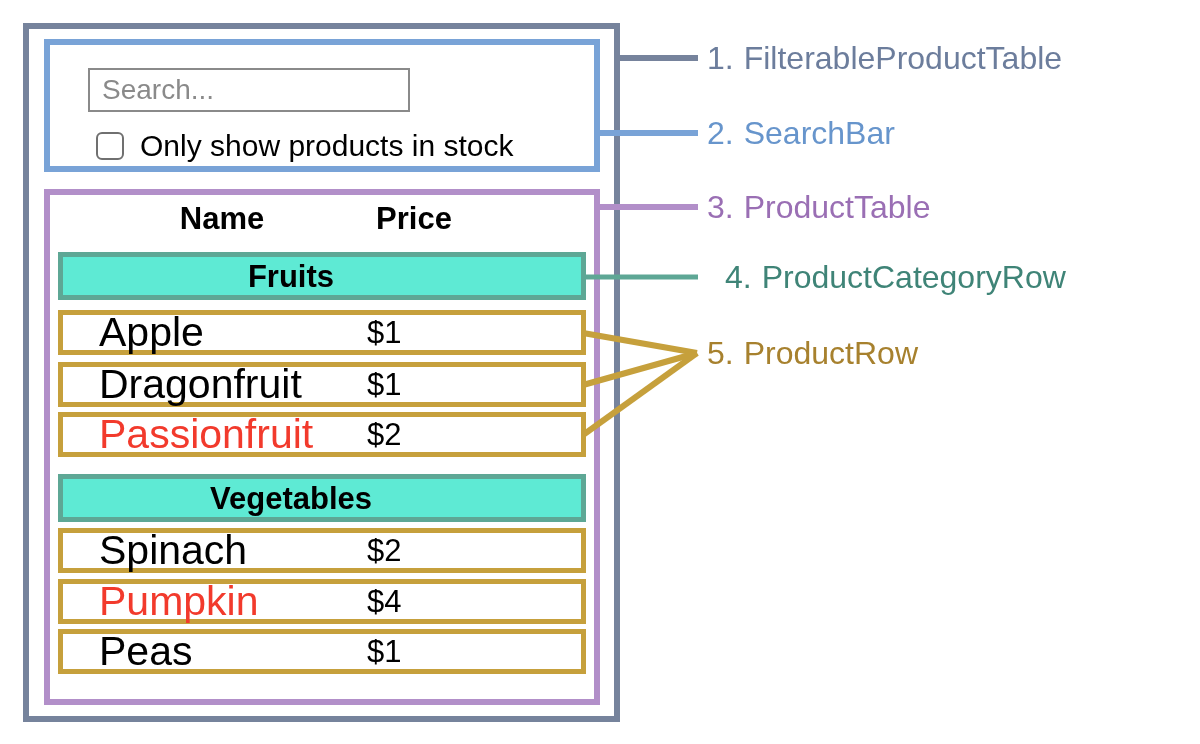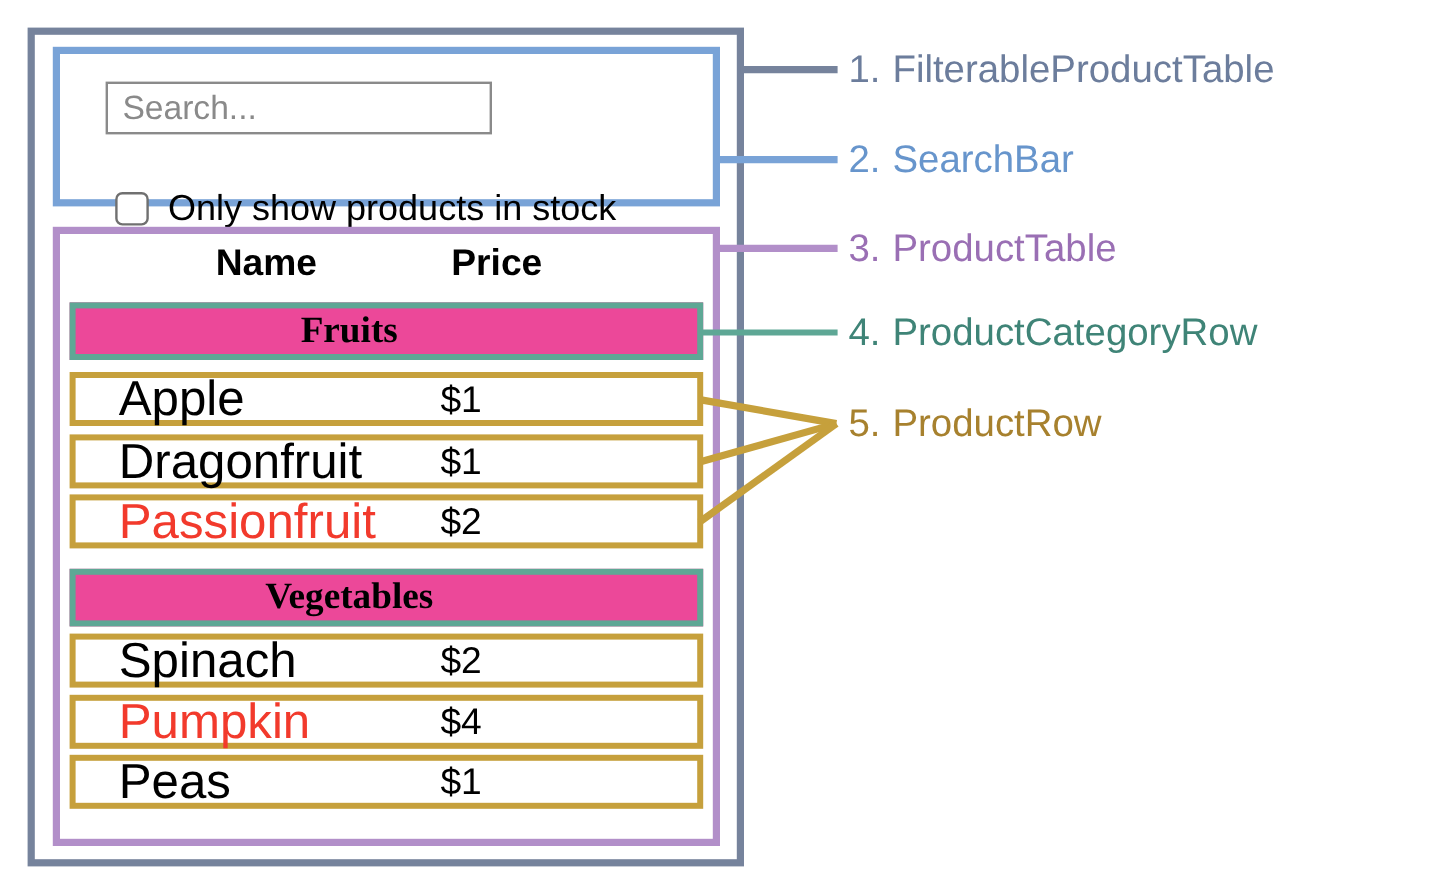--- a/index.html
+++ b/index.html
@@ -9,33 +9,33 @@
 
   
   .outer-box{left:23px;top:23px;width:597px;height:699px;border:6px solid #76839C;background:#fff;}
   .searchbar-box{left:44px;top:39px;width:556px;height:133px;border:6px solid #79A3D7;}
   .product-table-box{left:44px;top:189px;width:556px;height:516px;border:6px solid #B28FC9;}
 
   
   .search-input{left:88px;top:68px;width:322px;height:44px;border:2px solid #8A8A8A;border-radius:0;
     font-family:inherit;font-size:28px;color:#333;padding:0 12px;outline:none;}
   .search-input::placeholder{color:#8A8A8A;opacity:1;}
-  .checkbox-row{left:96px;top:131px;display:flex;align-items:center;gap:16px;margin-top:28px;}
+  .checkbox-row{left:96px;top:131px;display:flex;align-items:center;gap:16px;}
   .checkbox{appearance:none;-webkit-appearance:none;width:28px;height:28px;border:2px solid #707070;
     border-radius:6px;background:#fff;margin:0;}
   .checkbox-label{font-size:30px;color:#000;line-height:1;}
 
   
   .header-cell{top:201px;transform:translateX(-50%);font-size:31px;font-weight:bold;color:#000;white-space:nowrap;}
   .header-name{left:222px;}
   .header-price{left:414px;}
 
   
-  .category-row{left:58px;width:528px;height:48px;border:5px solid #5EA795;background:#ec4899;
-    display:flex;align-items:flex-start;font-family:Liberation Serif, serif;}
+  .category-row{left:58px;width:528px;height:48px;border:5px solid #5EA795;background:#5eead4;
+    display:flex;align-items:flex-end;}
   .category-text{width:456px;text-align:center;font-size:31px;font-weight:bold;color:#000;}
   .product-row{left:58px;width:528px;height:45px;border:5px solid #C6A03C;background:#fff;
     display:flex;align-items:center;}
   .product-name{margin-left:36px;font-size:41px;color:#000;white-space:nowrap;}
   .product-price{position:absolute;left:304px;font-size:31px;color:#000;}
   .out-of-stock{color:#F23A2C;}
 
   .row-fruits{top:252px;}
   .row-apple{top:310px;}
   .row-dragonfruit{top:362px;}
@@ -46,21 +46,21 @@
   .row-peas{top:629px;}
 
   
   .connectors{position:absolute;left:0;top:0;width:1200px;height:744px;pointer-events:none;}
 
   
   .legend-item{left:707px;transform:translateY(-50%);font-size:32px;font-weight:500;white-space:nowrap;}
   .legend-1{top:58px;color:#6C7D9C;}
   .legend-2{top:133px;color:#6795CC;}
   .legend-3{top:207px;color:#9A6FB4;}
-  .legend-4{top:277px;color:#3F8477;}
+  .legend-4{top:277px;color:#3F8477;margin-left:18px;}
   .legend-5{top:353px;color:#A7812E;}
   .legend-num{margin-right:10px;}
 </style>
 </head>
 <body>
 
 <div class="stage">
 
   <div class="abs outer-box"></div>
 

